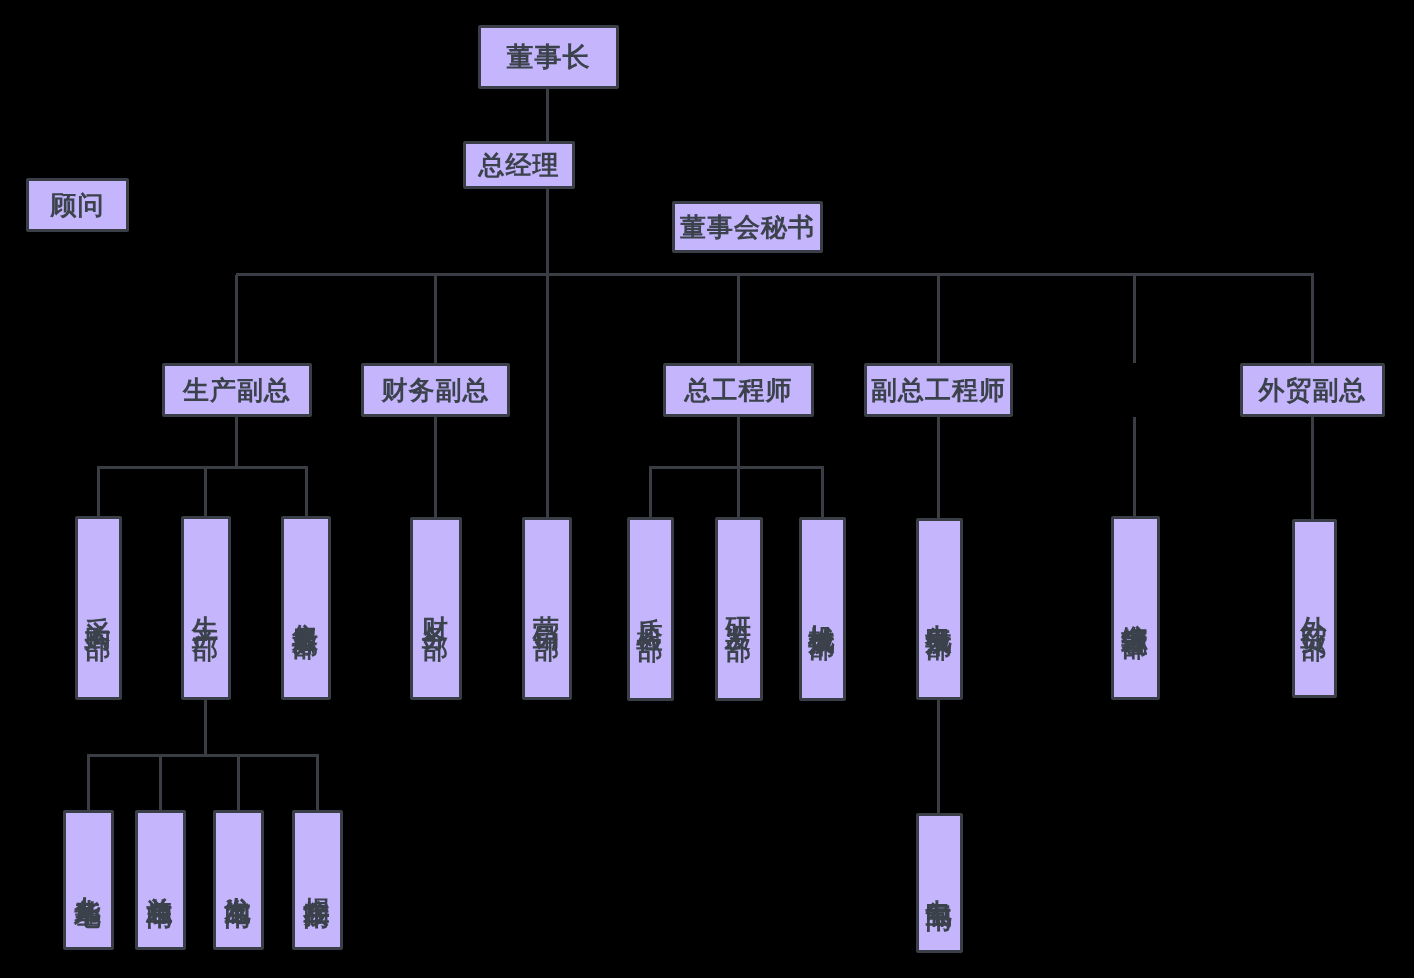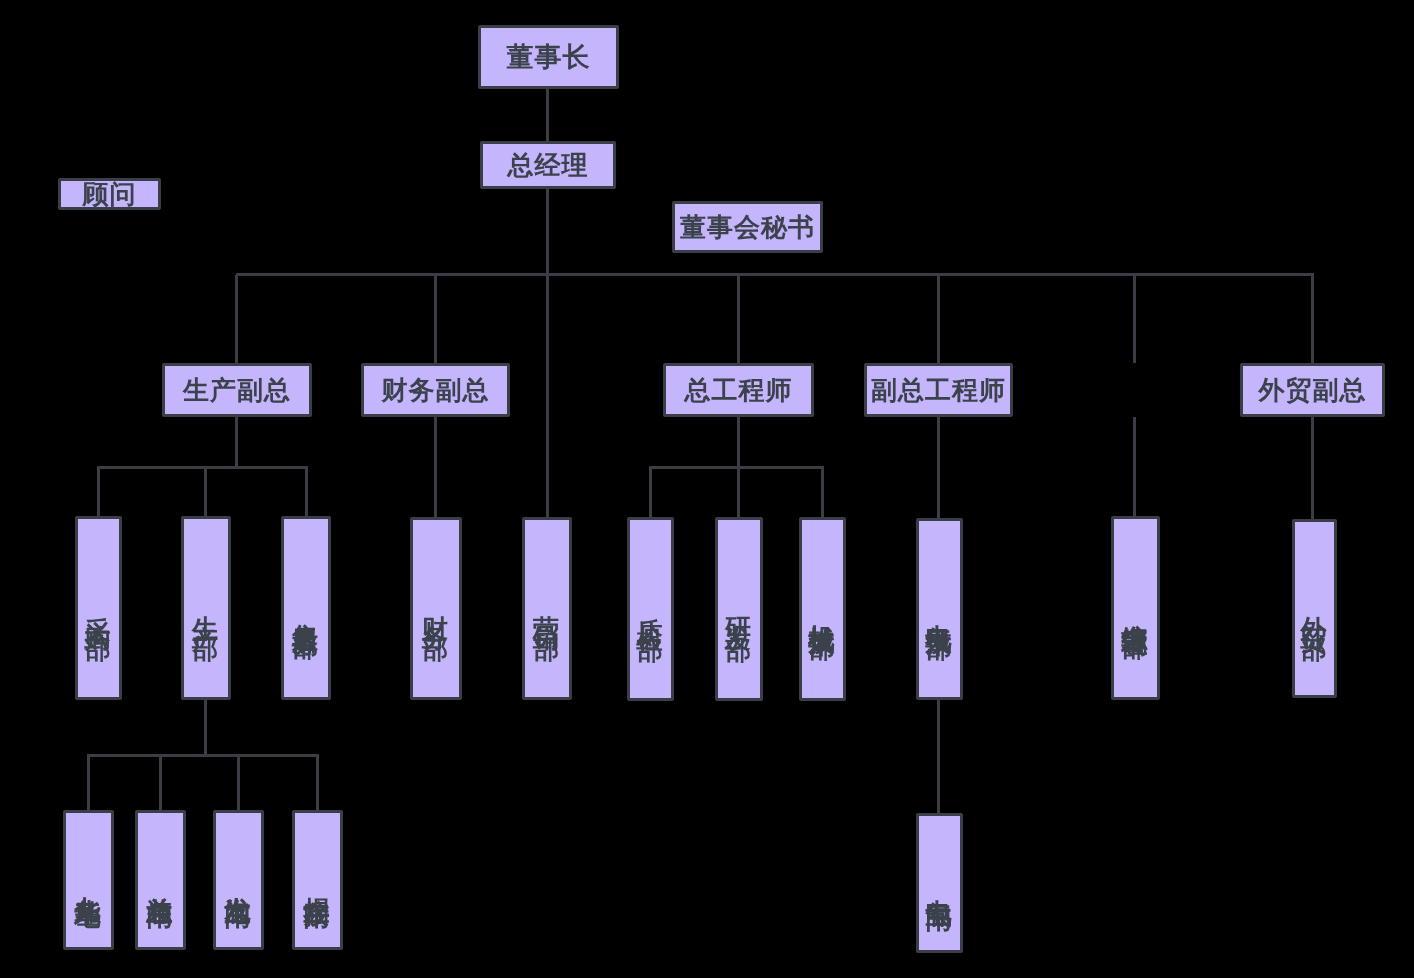--- a/index.html
+++ b/index.html
@@ -38,22 +38,22 @@
   .node.v.sp3 { letter-spacing: 9px; }
   .node.v.sp4 { letter-spacing: 2px; }
   .node.v.sp5 { letter-spacing: 2px; }
   .line {
     position: absolute;
     background: #3A3E44;
   }
 
   
   #n-chairman    { left: 478px;  top: 25px;  width: 141px; height: 64px; font-size: 27px; }
-  #n-gm          { left: 480px;  top: 141px; width: 136px; height: 48px; }
-  #n-advisor     { left: 26px;   top: 178px; width: 103px; height: 32px; margin-left: 32px; }
+  #n-gm          { left: 463px;  top: 141px; width: 112px; height: 48px; }
+  #n-advisor     { left: 26px;   top: 178px; width: 103px; height: 54px; }
   #n-secretary   { left: 672px;  top: 201px; width: 151px; height: 52px; }
 
   #n-prod-vp     { left: 162px;  top: 363px; width: 150px; height: 54px; }
   #n-fin-vp      { left: 361px;  top: 363px; width: 149px; height: 54px; }
   #n-chief-eng   { left: 663px;  top: 363px; width: 151px; height: 54px; }
   #n-deputy-eng  { left: 864px;  top: 363px; width: 149px; height: 54px; }
   #n-admin-vp    { left: 1060px; top: 363px; width: 150px; height: 54px; }
   #n-trade-vp    { left: 1240px; top: 363px; width: 145px; height: 54px; }
 
   #n-purchasing  { left: 75px;   top: 516px; width: 47px; height: 184px; }

